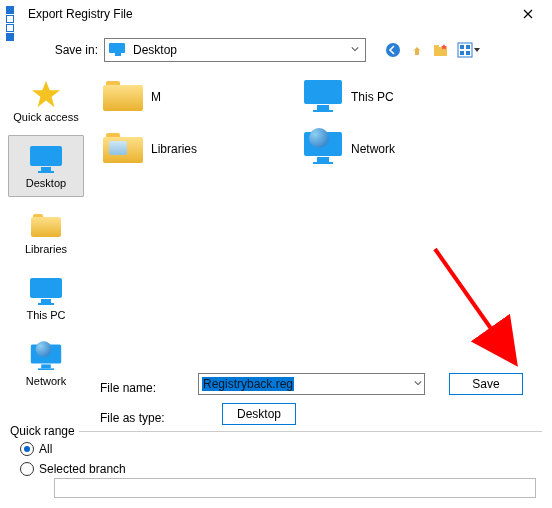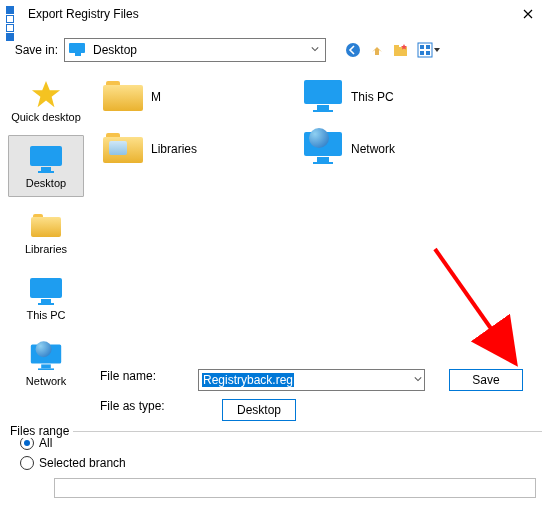--- a/index.html
+++ b/index.html
@@ -5,21 +5,21 @@
 html,body{margin:0;padding:0;font-family:'Segoe UI',Tahoma,sans-serif;font-size:12px;background:#fff;color:#000}
 .window{width:552px;height:508px;box-sizing:border-box;background:#fff;position:relative}
 .titlebar{height:28px;display:flex;align-items:center;padding-left:6px;border-bottom:1px solid transparent}
 .titlebar .app-icon{width:16px;height:16px;margin-right:6px;display:flex;flex-wrap:wrap}
 .app-icon span{width:6px;height:6px;border:1px solid #1e73d2;margin:0 1px 1px 0;display:inline-block}
 .app-icon span.f{background:#1e73d2}
 .title{font-size:12px}
 .close-btn{position:absolute;right:4px;top:2px;width:40px;height:24px;display:flex;align-items:center;justify-content:center;cursor:pointer;font-family:Arial}
 .close-btn svg{width:10px;height:10px}
 
-.row-savein{display:flex;align-items:center;height:26px;margin-top:8px;padding-right:12px}
+.row-savein{display:flex;align-items:center;height:26px;margin-top:8px;padding-left:40px;padding-right:12px}
 .lbl-savein{width:58px;text-align:right;padding-right:6px}
 .savein-combo{flex:0 0 256px;height:22px;border:1px solid #7a7a7a;background:#fff;display:flex;align-items:center;padding-left:4px;position:relative}
 .savein-combo .mon{width:18px;height:14px;margin-right:6px;position:relative}
 .mon .scr{width:16px;height:10px;background:#1e9df0;border-radius:1px}
 .mon .std{width:6px;height:3px;background:#1e9df0;margin:0 auto}
 .savein-combo .dd{position:absolute;right:3px;top:3px;width:14px;height:14px;display:flex;align-items:center;justify-content:center}
 .dd svg{width:8px;height:8px}
 .toolbar{display:flex;align-items:center;margin-left:18px;gap:6px}
 .tb-btn{width:18px;height:18px;display:flex;align-items:center;justify-content:center}
 
@@ -49,49 +49,49 @@
 .folder2 .tab{position:absolute;top:0;left:3px;width:14px;height:6px;background:#f7c24a;border-radius:2px 2px 0 0}
 .folder2 .bod{position:absolute;top:4px;left:0;width:40px;height:26px;background:linear-gradient(#fde08a,#eab22f);border-radius:2px}
 .folder2 .ov{position:absolute;bottom:2px;left:3px;width:22px;height:14px;background:linear-gradient(#a7d4f0,#4c9fd8);border-radius:3px}
 .monc{width:40px;height:34px;position:relative}
 .monc .scr{width:38px;height:24px;background:#1e9df0;border-radius:2px;margin:0 auto}
 .monc .std{width:12px;height:5px;background:#1e9df0;margin:1px auto 0 auto}
 .monc .base{width:20px;height:2px;background:#1e9df0;margin:0 auto}
 .monc .globe{position:absolute;top:-4px;left:6px;width:20px;height:20px;border-radius:50%;background:radial-gradient(circle at 30% 30%,#8fd0f2,#1e6fc0)}
 
 .fields{padding-left:100px;padding-right:12px}
-.frow{display:flex;align-items:flex-start;height:26px;margin-bottom:4px}
+.frow{display:flex;align-items:flex-end;height:26px;margin-bottom:4px}
 .flabel{width:98px;font-size:12px}
 .fcombo{width:222px;height:20px;border:1px solid #7a7a7a;display:flex;align-items:center;position:relative;padding-left:3px;background:#fff}
-.fcombo .sel-text{background:#0078d7;color:#ffffff;padding:0 1px;font-size:12px}
+.fcombo .sel-text{background:#0078d7;color:#0f172a;padding:0 1px;font-size:12px}
 .fcombo .dd{position:absolute;right:2px;top:2px}
 .btn{width:72px;height:20px;border:1px solid #0078d7;background:#fff;font-size:12px;display:flex;align-items:center;justify-content:center;margin-left:24px;cursor:pointer}
 
 .fieldset{margin:6px 10px 0 10px;border:1px solid #ccc;border-left:none;border-right:none;border-bottom:none;padding:4px 0 6px 4px;position:relative}
 .fieldset .legend{position:absolute;top:-8px;left:0;background:#fff;padding-right:4px;font-size:12px}
-.radio-row{display:flex;align-items:flex-start;height:20px;margin-left:6px}
+.radio-row{display:flex;align-items:flex-end;height:20px;margin-left:6px}
 .radio{width:12px;height:12px;border:1px solid #333;border-radius:50%;margin-right:5px;display:flex;align-items:center;justify-content:center}
 .radio .dot{width:6px;height:6px;background:#0066cc;border-radius:50%}
 .branch-input{margin-left:40px;margin-top:2px;width:480px;height:18px;border:1px solid #bbb;background:#fff}
 
 .arrow{position:absolute;left:425px;top:243px;pointer-events:none}
 </style>
 </head>
 <body>
 
 <div class="window">
 
   <div class="titlebar">
     <div class="app-icon">
       <span class="f"></span>
         <span></span>
         <span></span>
         <span class="f"></span>
     </div>
-    <div class="title">Export Registry Files</div>
+    <div class="title">Export Registry File</div>
     <div class="close-btn">
       <svg viewBox="0 0 10 10">
           <path d="M1 1 L9 9 M9 1 L1 9" stroke="#000" stroke-width="1.2" fill="none"></path>
         </svg>
     </div>
   </div>
 
   <div class="row-savein">
     <div class="lbl-savein">Save in:</div>
     <div class="savein-combo">
@@ -139,21 +139,21 @@
   </div>
 
   <div class="body">
     <div class="sidebar">
       <div class="sb-item">
         <div class="ic star">
             <svg viewBox="0 0 32 32">
               <path d="M16 2 L20 12 L31 12 L22 19 L25 30 L16 23 L7 30 L10 19 L1 12 L12 12 Z" fill="#f4c321"></path>
             </svg>
           </div>
-        <div class="cap">Quick desktop</div>
+        <div class="cap">Quick access</div>
       </div>
       <div class="sb-item sel">
         <div class="ic">
             <div class="monb">
               <div class="scr"></div>
               <div class="std"></div>
               <div class="base"></div>
             </div>
           </div>
         <div class="cap">Desktop</div>
@@ -245,21 +245,21 @@
       </div>
       <div class="btn">Save</div>
     </div>
     <div class="frow">
       <div class="flabel">File as type:</div>
       <div class="btn">Desktop</div>
     </div>
   </div>
 
   <div class="fieldset">
-    <div class="legend">Files range</div>
+    <div class="legend">Quick range</div>
     <div class="radio-row">
       <div class="radio">
           <div class="dot"></div>
         </div>
       <span>All</span>
     </div>
     <div class="radio-row">
       <div class="radio"></div>
       <span>Selected branch</span>
     </div>

